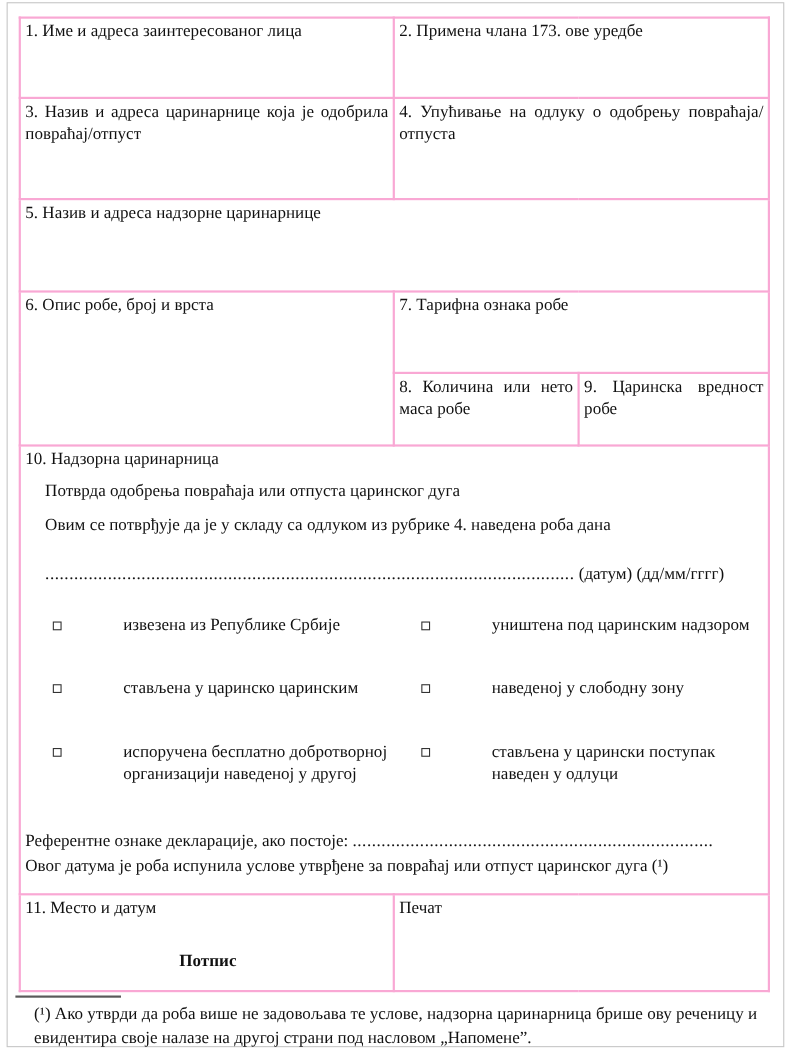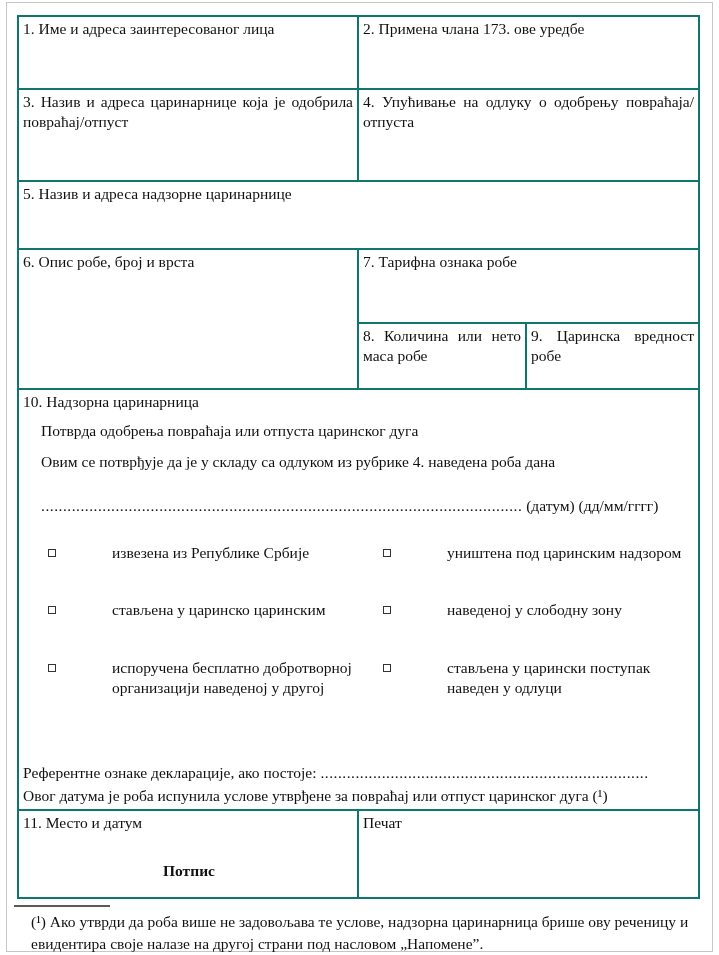--- a/index.html
+++ b/index.html
@@ -18,21 +18,21 @@
     pointer-events: none;
   }
   table.form {
     position: absolute;
     left: 17px; top: 15px;
     width: 681px;
     border-collapse: collapse;
     table-layout: fixed;
   }
   table.form td {
-    border: 2px solid #0f766e;
+    border: 2px solid #f9a8d4;
     vertical-align: top;
     padding: 2px 4px;
     font-size: 15.5px;
     line-height: 1.32;
   }
   .justify { text-align: justify; }
   
   .b10-indent { margin-left: 18px; }
   .b10-p1 { margin-top: 9px; }
   .b10-p2 { margin-top: 10px; }
@@ -47,21 +47,21 @@
   .cb-item { display: flex; align-items: flex-start; }
   .cb-box {
     flex: 0 0 auto;
     width: 8px; height: 8px;
     border: 1px solid #333;
     margin-right: 8px;
     margin-top: 6px;
     background: #fff;
   }
   .cb-label { max-width: 295px; margin-left: 48px; }
-  .b10-ref { margin-top: 64px; }
+  .b10-ref { margin-top: 40px; }
   .b10-last { margin-top: 3px; }
   .dots { letter-spacing: 0.5px; }
   
   .signature { margin-top: 28px; margin-left: 140px; font-weight: bold; }
   
   .footnote-rule {
     position: absolute;
     left: 14px; top: 905px;
     width: 96px;
     border-top: 2px solid #5a5a5a;
@@ -96,21 +96,21 @@
   </tr>
   <tr>
     <td style="height:92px">
       <div class="justify">3. Назив и адреса царинарнице која је одобрила повраћај/отпуст</div>
     </td>
     <td colspan="2" style="height:92px">
       <div class="justify">4. Упућивање на одлуку о одобрењу повраћаја/отпуста</div>
     </td>
   </tr>
   <tr>
-    <td colspan="3" style="height:68px">
+    <td colspan="3" style="height:84px">
       <div>5. Назив и адреса надзорне царинарнице</div>
     </td>
   </tr>
   <tr>
     <td rowspan="2">
       <div>6. Опис робе, број и врста</div>
     </td>
     <td colspan="2" style="height:74px">
       <div>7. Тарифна ознака робе</div>
     </td>

